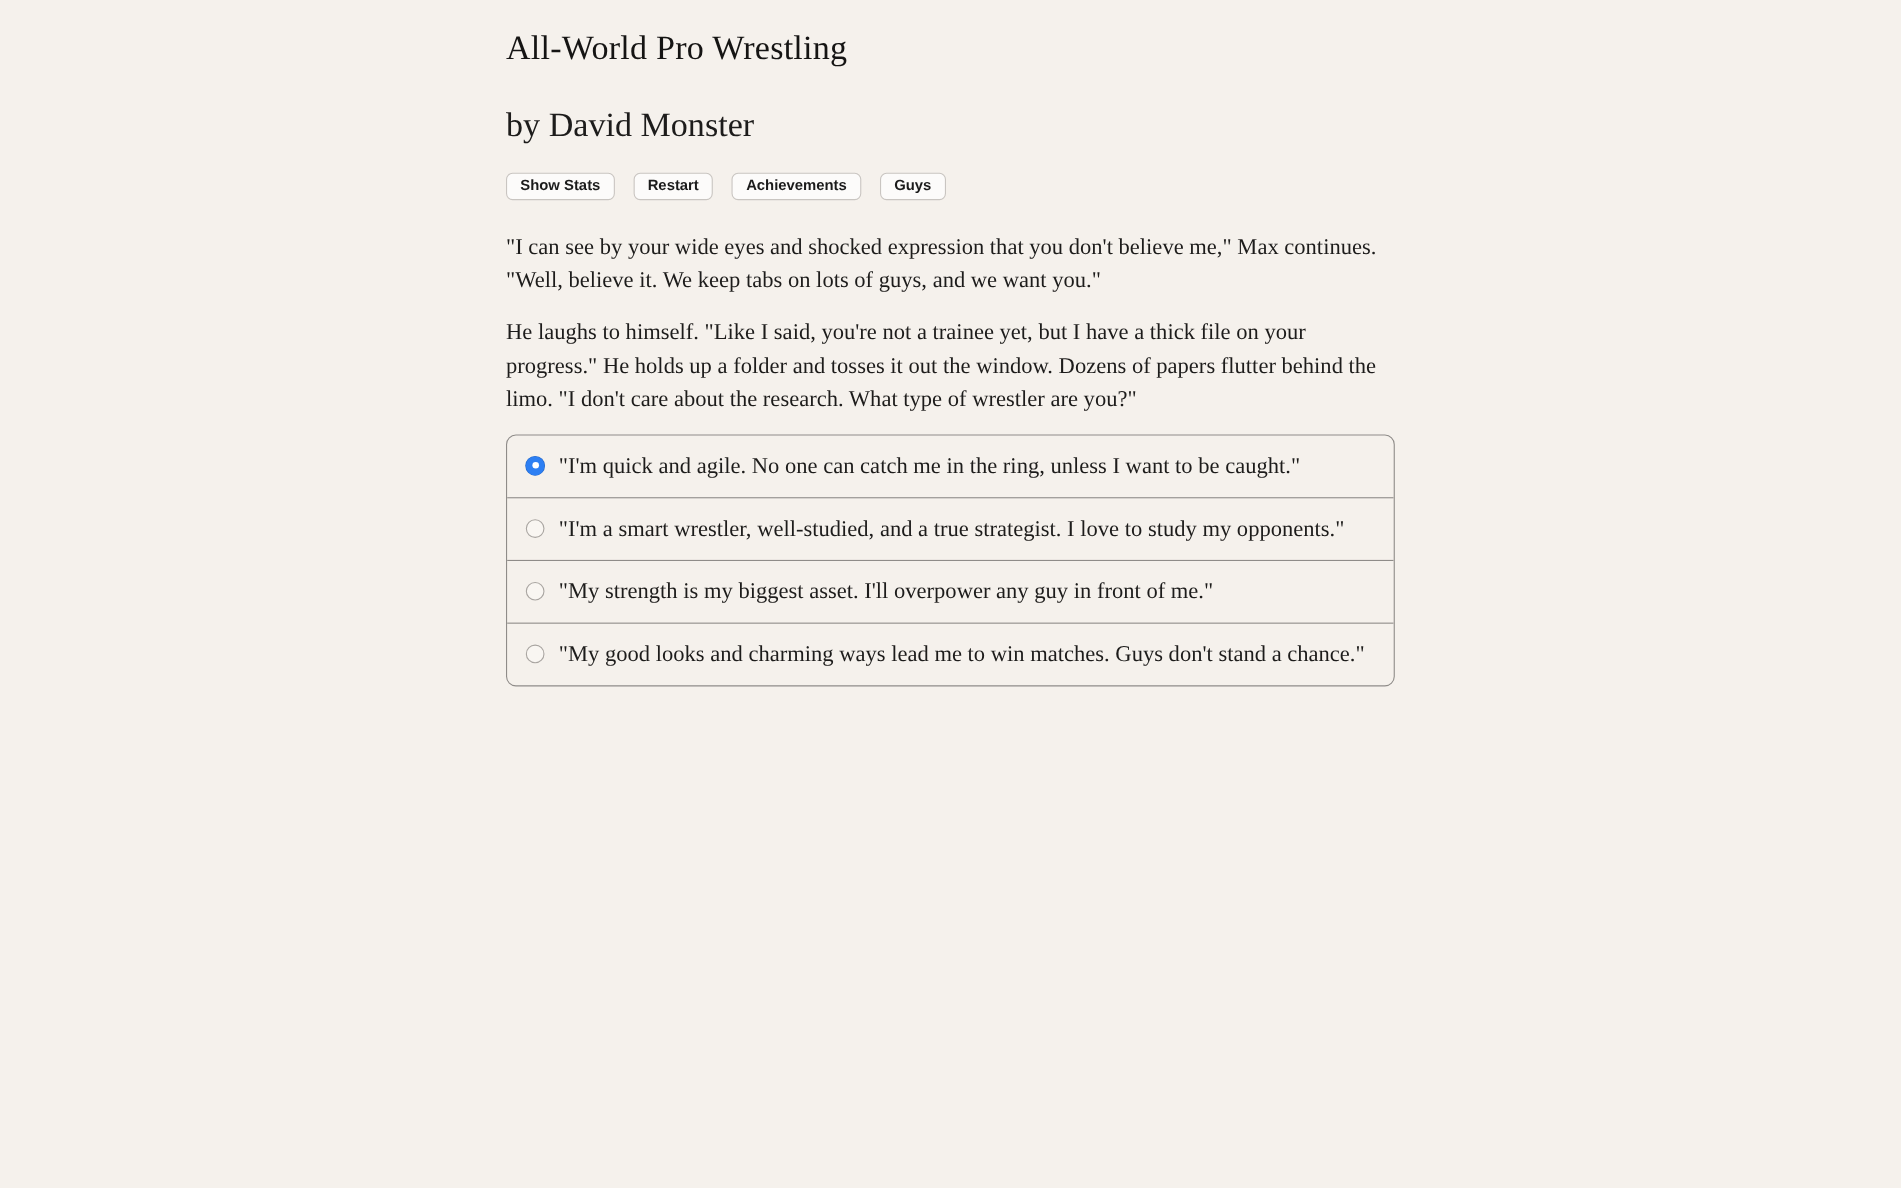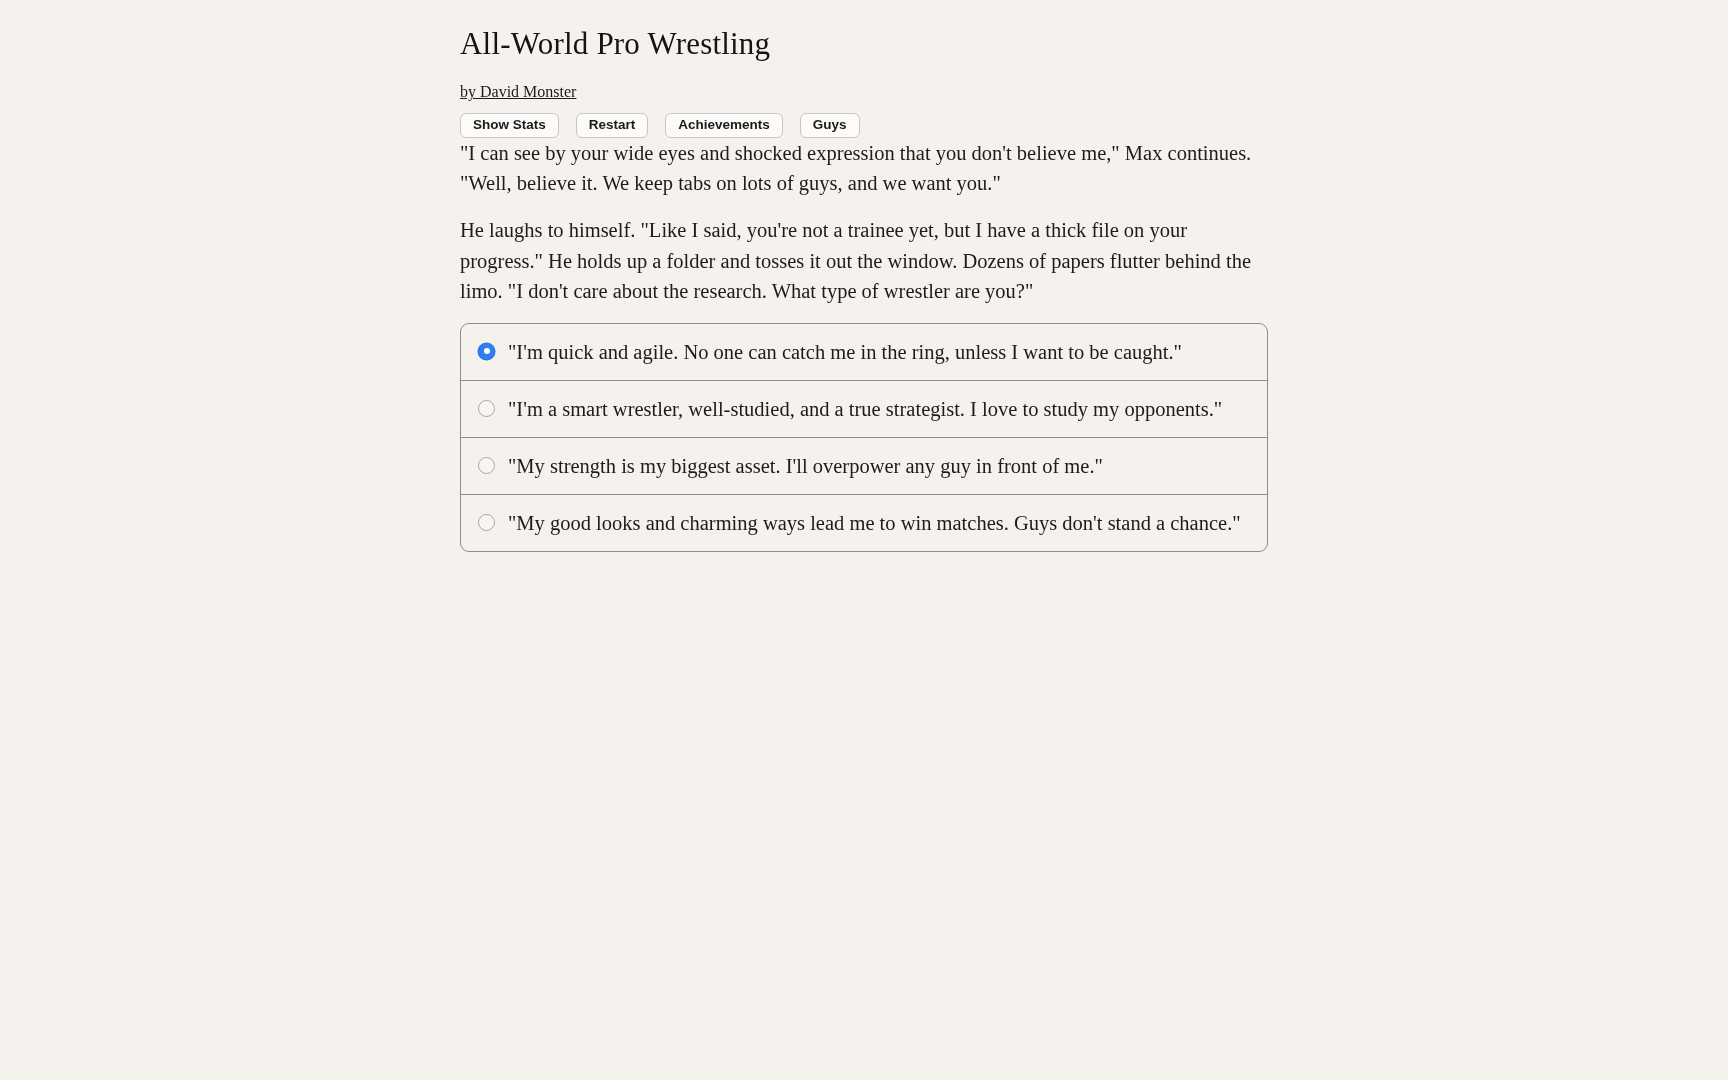--- a/index.html
+++ b/index.html
@@ -13,32 +13,32 @@
   .content {
     width: 808px;
     margin: 0 auto;
     padding-top: 26px;
   }
   .title {
     font-size: 31px;
     font-weight: 500;
     letter-spacing: 0.2px;
     color: #151413;
-    margin-bottom: 21px;
+    margin-bottom: 34px;
   }
   .byline {
-    font-size: 16px;
+    font-size: 31px;
     font-weight: 400;
     color: #1d1c1b;
-    margin-bottom: 12px;
-    text-decoration: underline;
+    margin-bottom: 25px;
   }
   .toolbar {
     display: flex;
     gap: 17px;
+    margin-bottom: 28px;
   }
   .toolbar button {
     font-family: "Liberation Sans", sans-serif;
     font-size: 13.5px;
     font-weight: 600;
     color: #1b1b1b;
     background: #fcfbfa;
     border: 1px solid #c9c5c1;
     border-radius: 6px;
     padding: 3px 12px 4px 12px;

